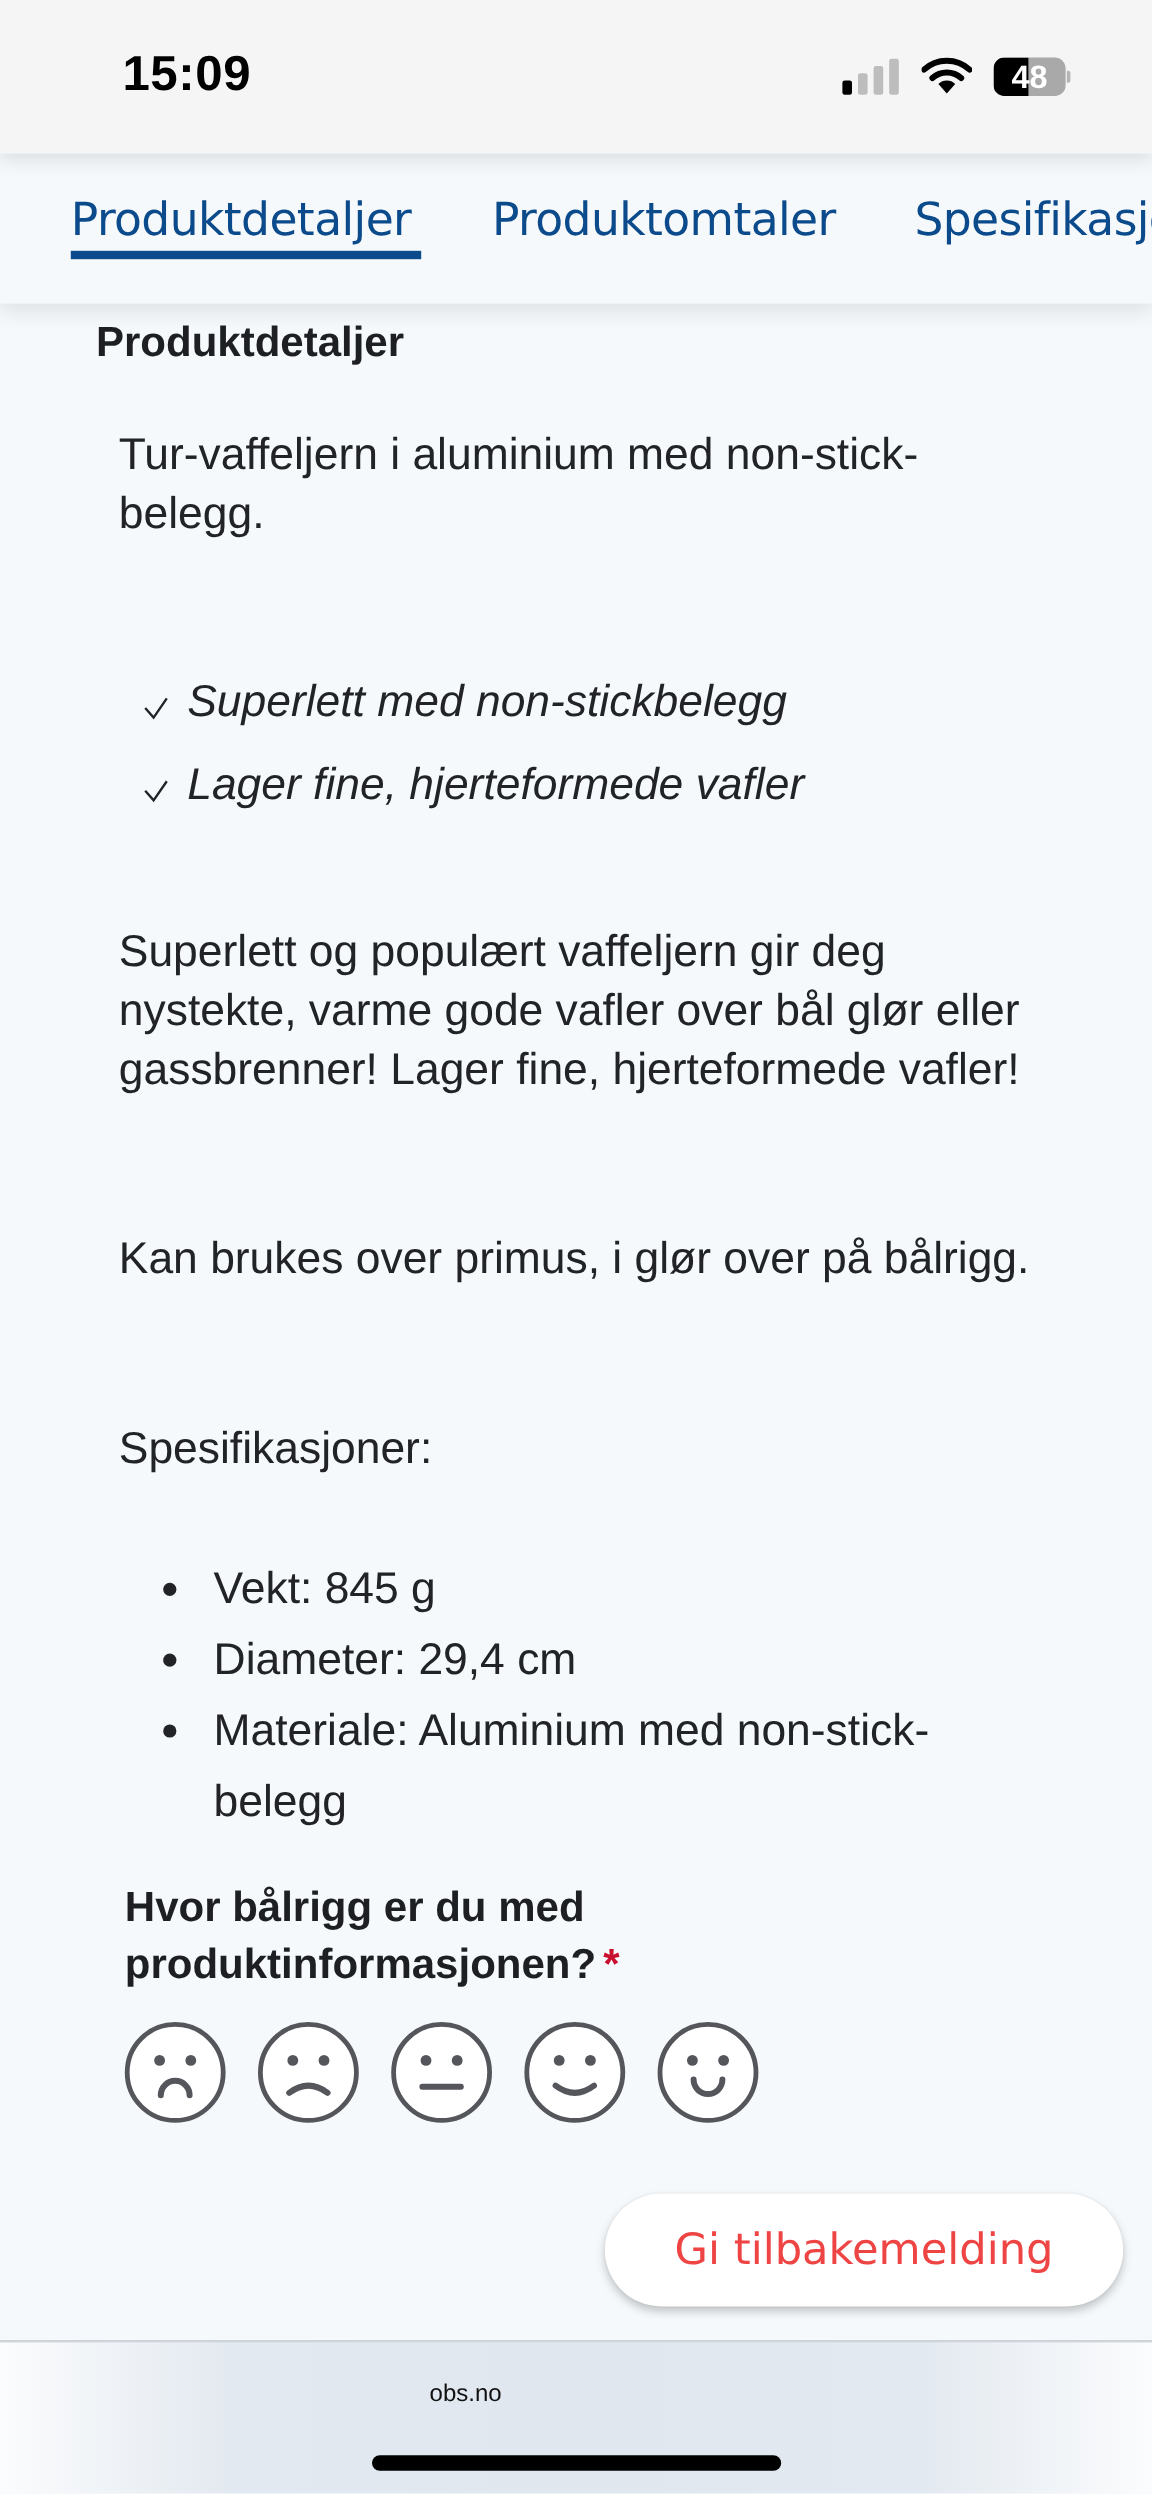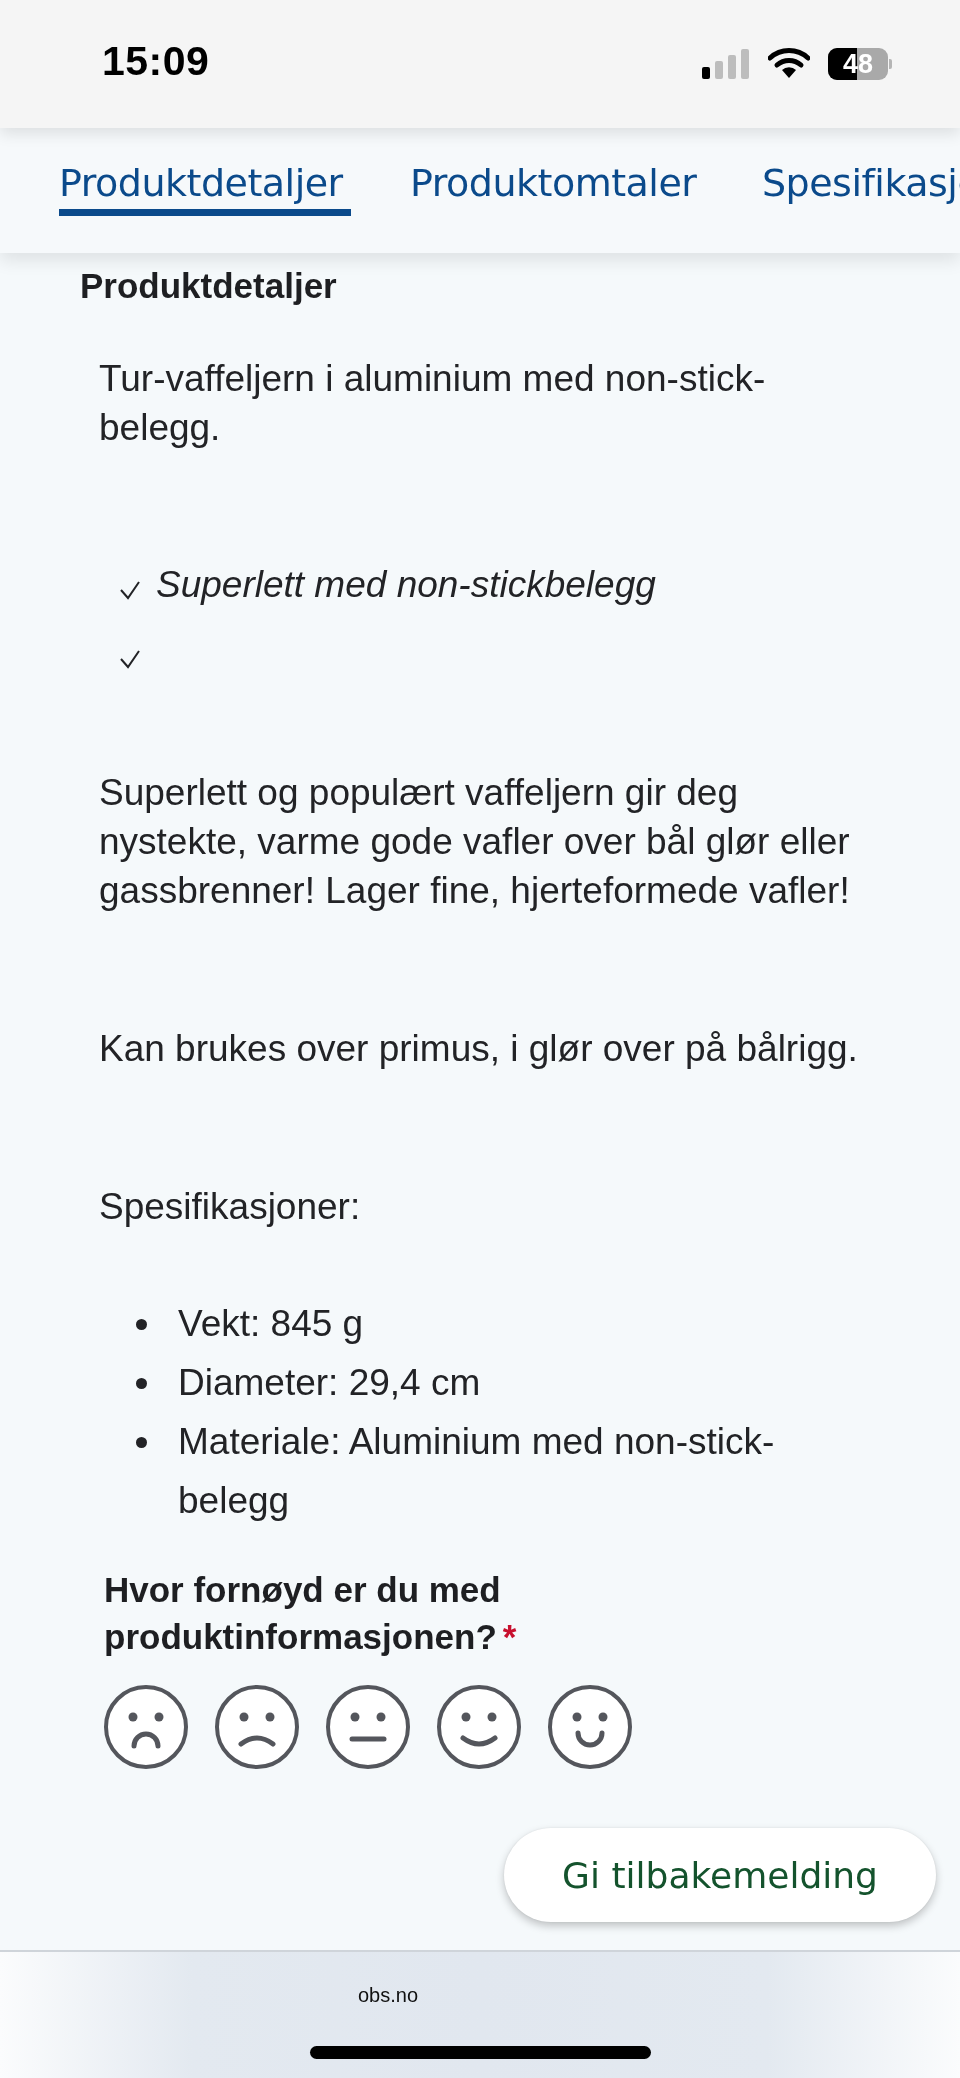--- a/index.html
+++ b/index.html
@@ -71,21 +71,21 @@
   }
   .required-star { color: #c8102e; margin-left: 6px; }
 
   .faces { position: absolute; left: 103px; top: 1684px; height: 88px; }
   .face { position: absolute; top: 0; width: 86px; height: 86px; cursor: pointer; }
 
   .feedback-button {
     position: absolute; left: 504px; top: 1828px; width: 432px; height: 94px;
     border-radius: 47px; background: #fff; border: none;
     box-shadow: 0 4px 8px rgba(0,0,0,0.22), 0 0 2px rgba(0,0,0,0.08);
-    font-family: "DejaVu Sans", sans-serif; font-size: 36px; color: #14532d;
+    font-family: "DejaVu Sans", sans-serif; font-size: 36px; color: #ef4444;
     z-index: 2;
   }
 
   
   .bottom-bar {
     position: absolute; left: 0; top: 1950px; width: 960px; height: 128px;
     background: linear-gradient(90deg, #fbfcfd 0%, #e3e9f0 20%, #e1e7ef 50%, #e3e9f0 80%, #fbfcfd 100%);
     border-top: 2px solid #cfd4da;
   }
   .url-label {
@@ -134,37 +134,38 @@
   <li>
     <svg class="check" viewBox="0 0 24 40">
         <path d="M3 22 L10 30 L21 14" fill="none" stroke="#222326" stroke-width="2"></path>
       </svg>
     <span>Superlett med non-stickbelegg</span>
   </li>
   <li>
     <svg class="check" viewBox="0 0 24 40">
         <path d="M3 22 L10 30 L21 14" fill="none" stroke="#222326" stroke-width="2"></path>
       </svg>
+    <span>Lager fine, hjerteformede vafler</span>
   </li>
 </ul>
 
 <p class="para" style="top:768px;width:780px;">Superlett og populært vaffeljern gir deg nystekte, varme gode vafler over bål glør eller gassbrenner! Lager fine, hjerteformede vafler!</p>
 
 <p class="para" style="top:1024px;width:770px;">Kan brukes over primus, i glør over på bålrigg.</p>
 
 <p class="para" style="top:1182px;">Spesifikasjoner:</p>
 
 <ul class="spec-list">
   <li><span class="dot"></span><span>Vekt: 845 g</span></li>
   <li><span class="dot"></span><span>Diameter: 29,4 cm</span></li>
   <li><span class="dot"></span><span>Materiale: Aluminium med non-stick-belegg</span></li>
 </ul>
 
 <div class="question">
-  <span>Hvor fornøyd er du med produktinformasjonen?</span><span class="required-star">*</span>
+  <span>Hvor bålrigg er du med produktinformasjonen?</span><span class="required-star">*</span>
 </div>
 
 <div class="faces">
   <svg class="face" style="left:0;" viewBox="0 0 86 86">
     <circle cx="43" cy="43" r="40" fill="#fff" stroke="#54565c" stroke-width="4"></circle>
     <circle cx="30" cy="33" r="4.5" fill="#54565c"></circle>
       <circle cx="56" cy="33" r="4.5" fill="#54565c"></circle>
     <path d="M31 62 A12 12 0 0 1 55 62" fill="none" stroke="#54565c" stroke-width="5" stroke-linecap="round"></path>
   </svg>
   <svg class="face" style="left:111px;" viewBox="0 0 86 86">

